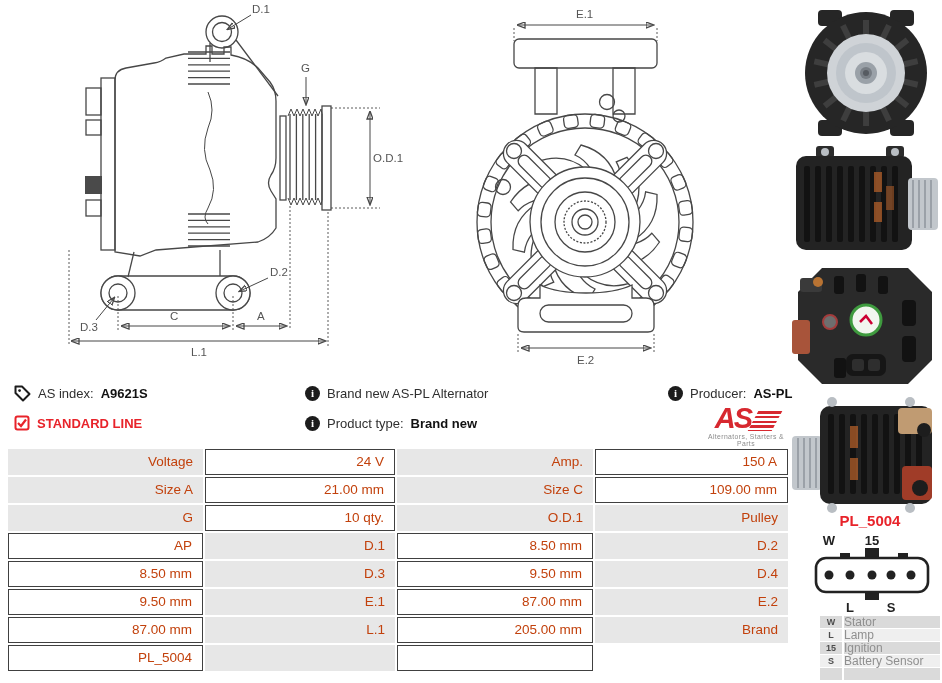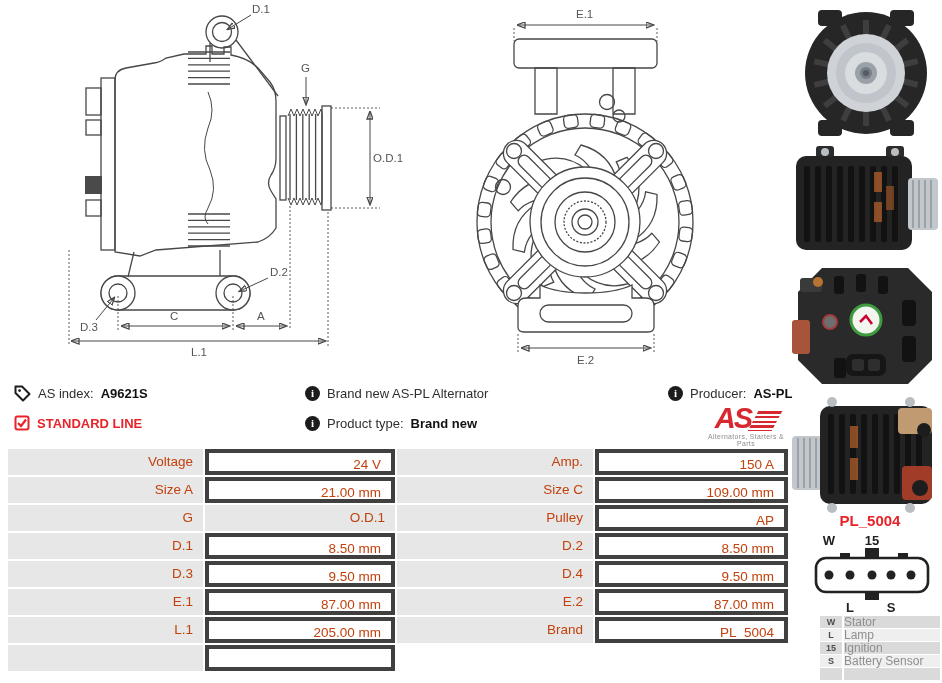--- a/index.html
+++ b/index.html
@@ -32,21 +32,21 @@
   .logo-as{color:#d7282f;font-weight:bold;font-style:italic;font-size:29px;line-height:25px;letter-spacing:-2px}
   .logo-stripes{width:24px;height:20px;margin-left:2px;transform:skewX(-28deg);
     background:repeating-linear-gradient(#d7282f 0 2.6px,transparent 2.6px 4.8px)}
   .logo-tagline{font-size:6.8px;color:#8b8b8b;letter-spacing:.4px;margin-top:2px}
 
   
   .spec-table{position:absolute;left:8px;top:449px;width:782px;display:grid;
     grid-template-columns:195px 190px 196px 193px;gap:2px}
   .cell{height:26px;line-height:26px;font-size:13.5px;text-align:right;padding-right:10px;color:#c2410c;overflow:hidden}
   .cell.lbl{background:#e7e7e7}
-  .cell.val{background:#fff;border:4px solid #404040;line-height:24px}
+  .cell.val{background:#fff;border:1px solid #404040;line-height:24px}
 
   
   .plug-title{position:absolute;left:798px;top:512px;width:144px;text-align:center;
     font-size:15px;font-weight:bold;color:#e8232a}
   .plug-svg text{fill:#222;font-size:13px;font-weight:bold}
   .legend{position:absolute;left:820px;top:616px;width:120px}
   .legend-row{display:flex;gap:2px;margin-bottom:1px;height:12px}
   .legend-key{width:22px;text-align:center;font-weight:bold;font-size:9px;line-height:12px;color:#4c4c4c}
   .legend-val{flex:1;font-size:12px;line-height:12px;color:#8f8f8f;}
   .legend-row.odd .legend-key,.legend-row.odd .legend-val{background:#dadada}
@@ -399,20 +399,21 @@
     <div class="cell val">24 V</div>
     <div class="cell lbl">Amp.</div>
     <div class="cell val">150 A</div>
 
     <div class="cell lbl">Size A</div>
     <div class="cell val">21.00 mm</div>
     <div class="cell lbl">Size C</div>
     <div class="cell val">109.00 mm</div>
 
     <div class="cell lbl">G</div>
+    <div class="cell val">10 qty.</div>
     <div class="cell lbl">O.D.1</div>
 
     <div class="cell lbl">Pulley</div>
     <div class="cell val">AP</div>
     <div class="cell lbl">D.1</div>
     <div class="cell val">8.50 mm</div>
 
     <div class="cell lbl">D.2</div>
     <div class="cell val">8.50 mm</div>
     <div class="cell lbl">D.3</div>

